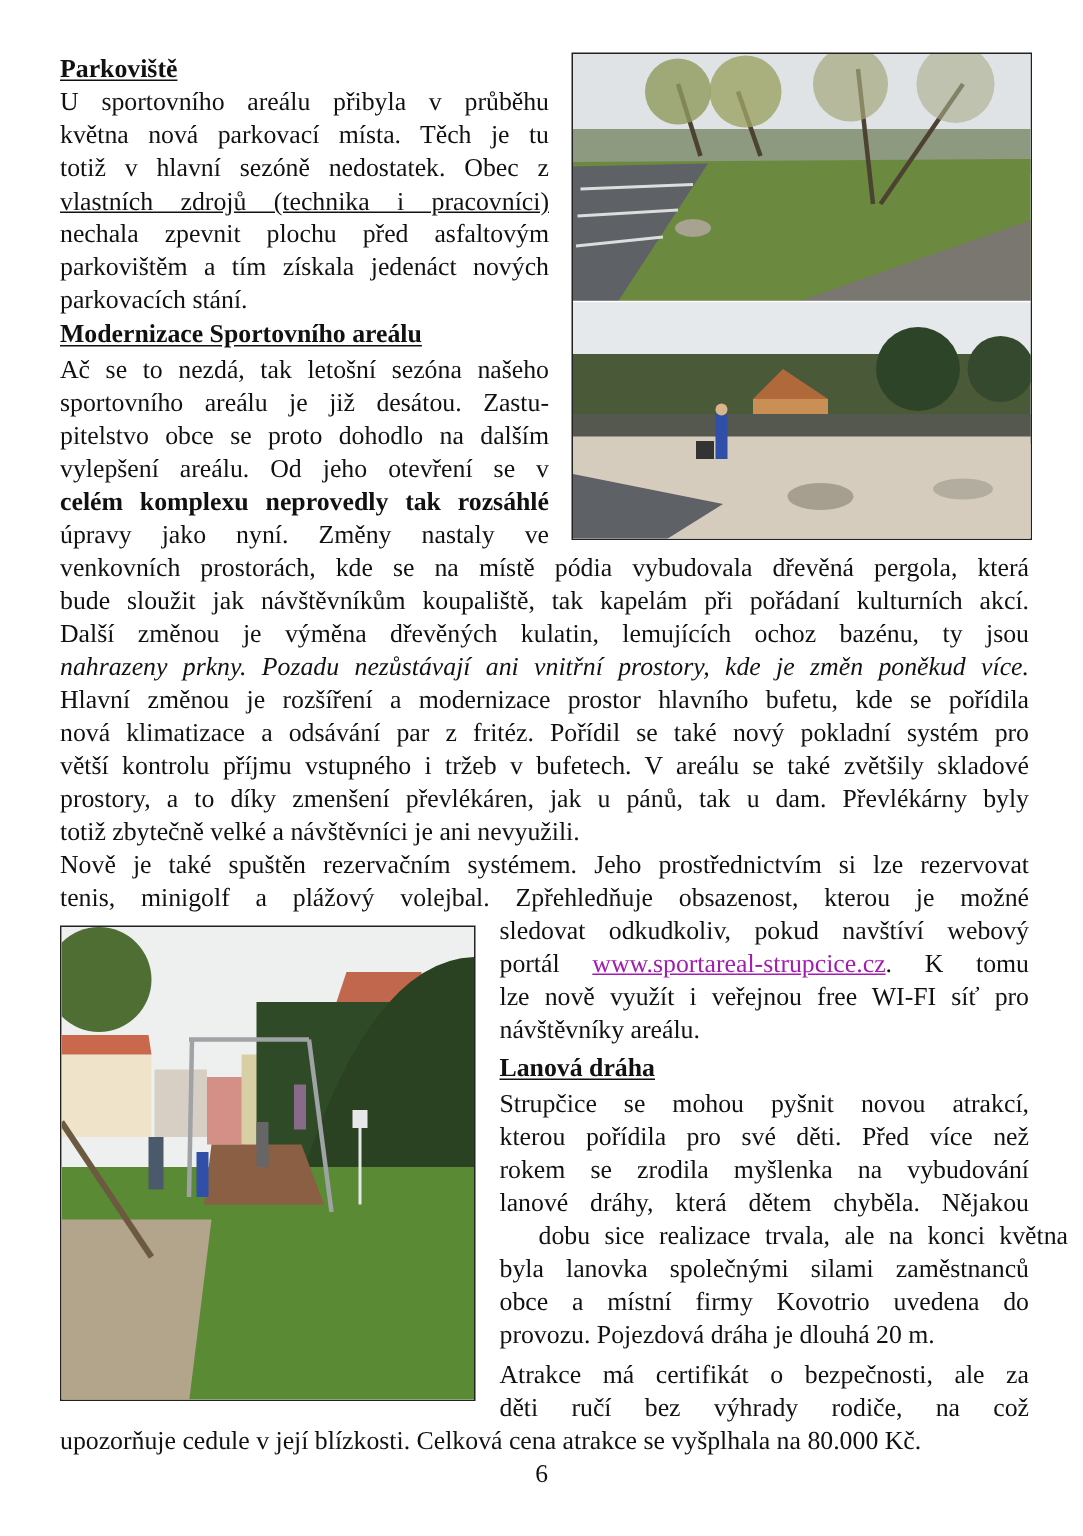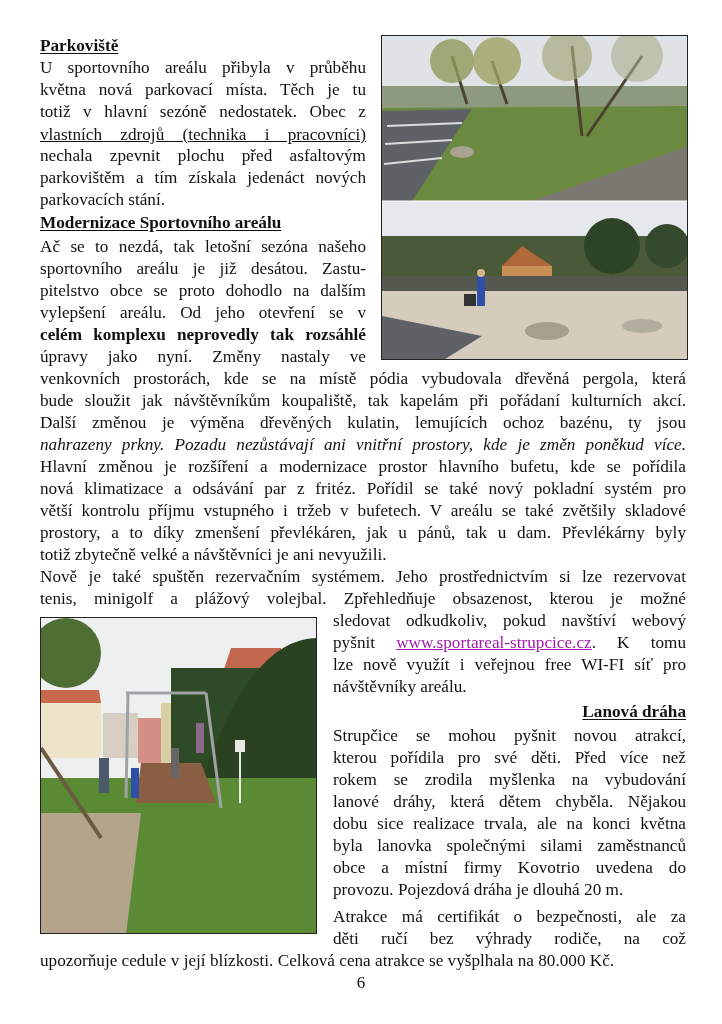--- a/index.html
+++ b/index.html
@@ -113,32 +113,32 @@
     <rect x="90" y="150" width="8" height="30" fill="#2f4fa8"></rect>
     <rect x="130" y="130" width="8" height="30" fill="#666"></rect>
     <rect x="155" y="105" width="8" height="30" fill="#8a6a8a"></rect>
     <rect x="198" y="130" width="2" height="55" fill="#e8e8e8"></rect>
     <rect x="194" y="122" width="10" height="12" fill="#e8e8e8"></rect>
   </svg>
 </div>
 
 <div class="ln col-right" style="top:610px;">sledovat odkudkoliv, pokud navštíví webový</div>
 <div class="ln col-right" style="top:632px;">
-  <span>pyšnit</span>
+  <span>portál</span>
   <a class="link" href="#">www.sportareal-strupcice.cz</a><span>. K tomu</span>
 </div>
 <div class="ln col-right" style="top:654px;">lze nově využít i veřejnou free WI-FI síť pro</div>
 <div class="ln col-right last" style="top:676px;">návštěvníky areálu.</div>
 
-<div class="h col-right" style="top:701px;text-align:right;">Lanová dráha</div>
+<div class="h col-right" style="top:701px;">Lanová dráha</div>
 <div class="ln col-right" style="top:725px;">Strupčice se mohou pyšnit novou atrakcí,</div>
 <div class="ln col-right" style="top:747px;">kterou pořídila pro své děti. Před více než</div>
 <div class="ln col-right" style="top:769px;">rokem se zrodila myšlenka na vybudování</div>
 <div class="ln col-right" style="top:791px;">lanové dráhy, která dětem chyběla. Nějakou</div>
-<div class="ln col-right" style="top:813px;">dobu sice realizace trvala, ale na konci května</div>
+<div class="ln col-right" style="top:813px;margin-left:26px;">dobu sice realizace trvala, ale na konci května</div>
 <div class="ln col-right" style="top:835px;">byla lanovka společnými silami zaměstnanců</div>
 <div class="ln col-right" style="top:857px;">obce a místní firmy Kovotrio uvedena do</div>
 <div class="ln col-right last" style="top:879px;">provozu. Pojezdová dráha je dlouhá 20 m.</div>
 <div class="ln col-right" style="top:906px;">Atrakce má certifikát o bezpečnosti, ale za</div>
 <div class="ln col-right" style="top:928px;">děti ručí bez výhrady rodiče, na což</div>
 <div class="ln col-full last" style="top:950px;">upozorňuje cedule v její blízkosti. Celková cena atrakce se vyšplhala na 80.000 Kč.</div>
 
 <div class="pageno">6</div>
 
 </body></html>

